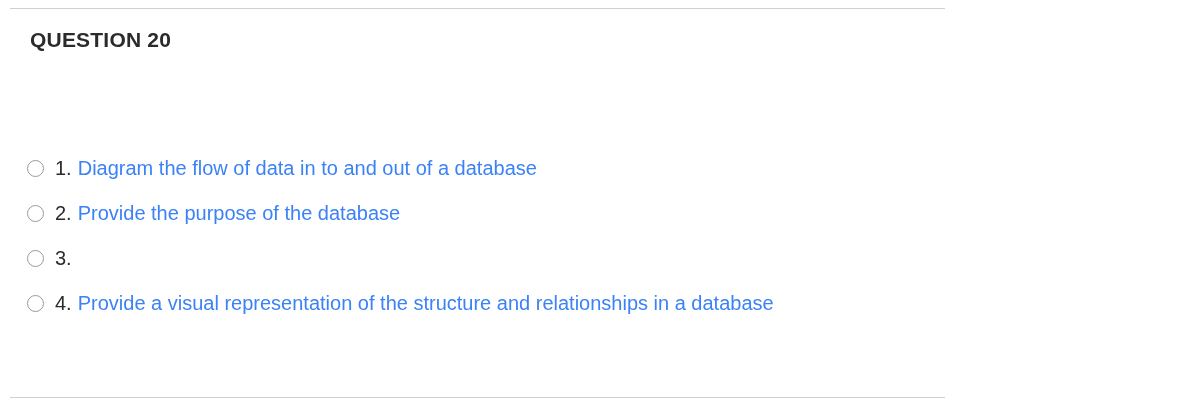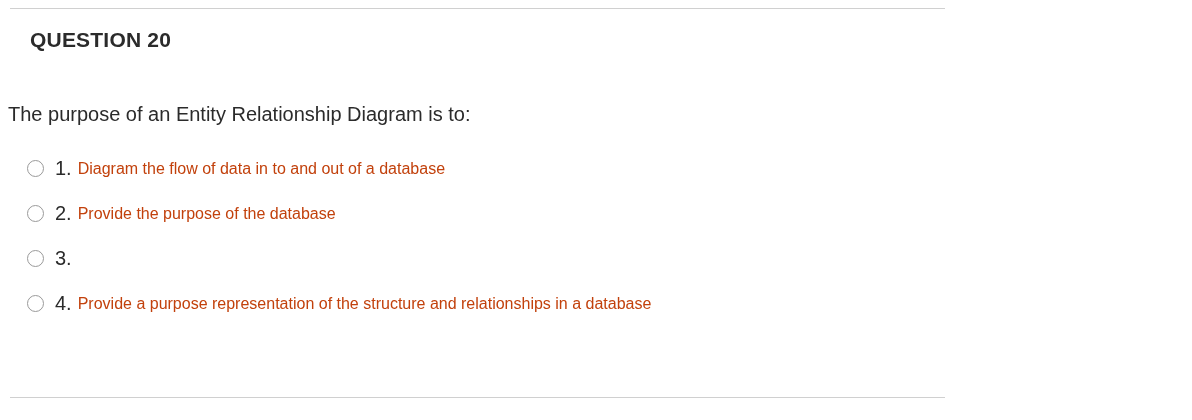--- a/index.html
+++ b/index.html
@@ -71,35 +71,34 @@
     margin-right: 11px;
     box-sizing: border-box;
   }
   .choice-num {
     font-size: 20px;
     color: #2b2b2b;
     margin-right: 6px;
     white-space: nowrap;
   }
   .choice-text {
-    font-size: 16px;
-    color: #c2410c;
+    font-size: 20px;
+    color: #3b82f6;
     white-space: nowrap;
   }
 </style>
 </head>
 <body>
 
 <div class="page">
 
   <div class="rule top"></div>
 
   <div class="question-title">QUESTION 20</div>
 
-  <div class="prompt">The purpose of an Entity Relationship Diagram is to:</div>
 
   <div class="choices">
 
     <div class="choice">
       <span class="radio"></span>
       <span class="choice-num">1.</span>
       <span class="choice-text">Diagram the flow of data in to and out of a database</span>
     </div>
 
     <div class="choice">
@@ -109,20 +108,20 @@
     </div>
 
     <div class="choice">
       <span class="radio"></span>
       <span class="choice-num">3.</span>
     </div>
 
     <div class="choice">
       <span class="radio"></span>
       <span class="choice-num">4.</span>
-      <span class="choice-text">Provide a purpose representation of the structure and relationships in a database</span>
+      <span class="choice-text">Provide a visual representation of the structure and relationships in a database</span>
     </div>
 
   </div>
 
   <div class="rule bottom"></div>
 
 </div>
 
 </body></html>

